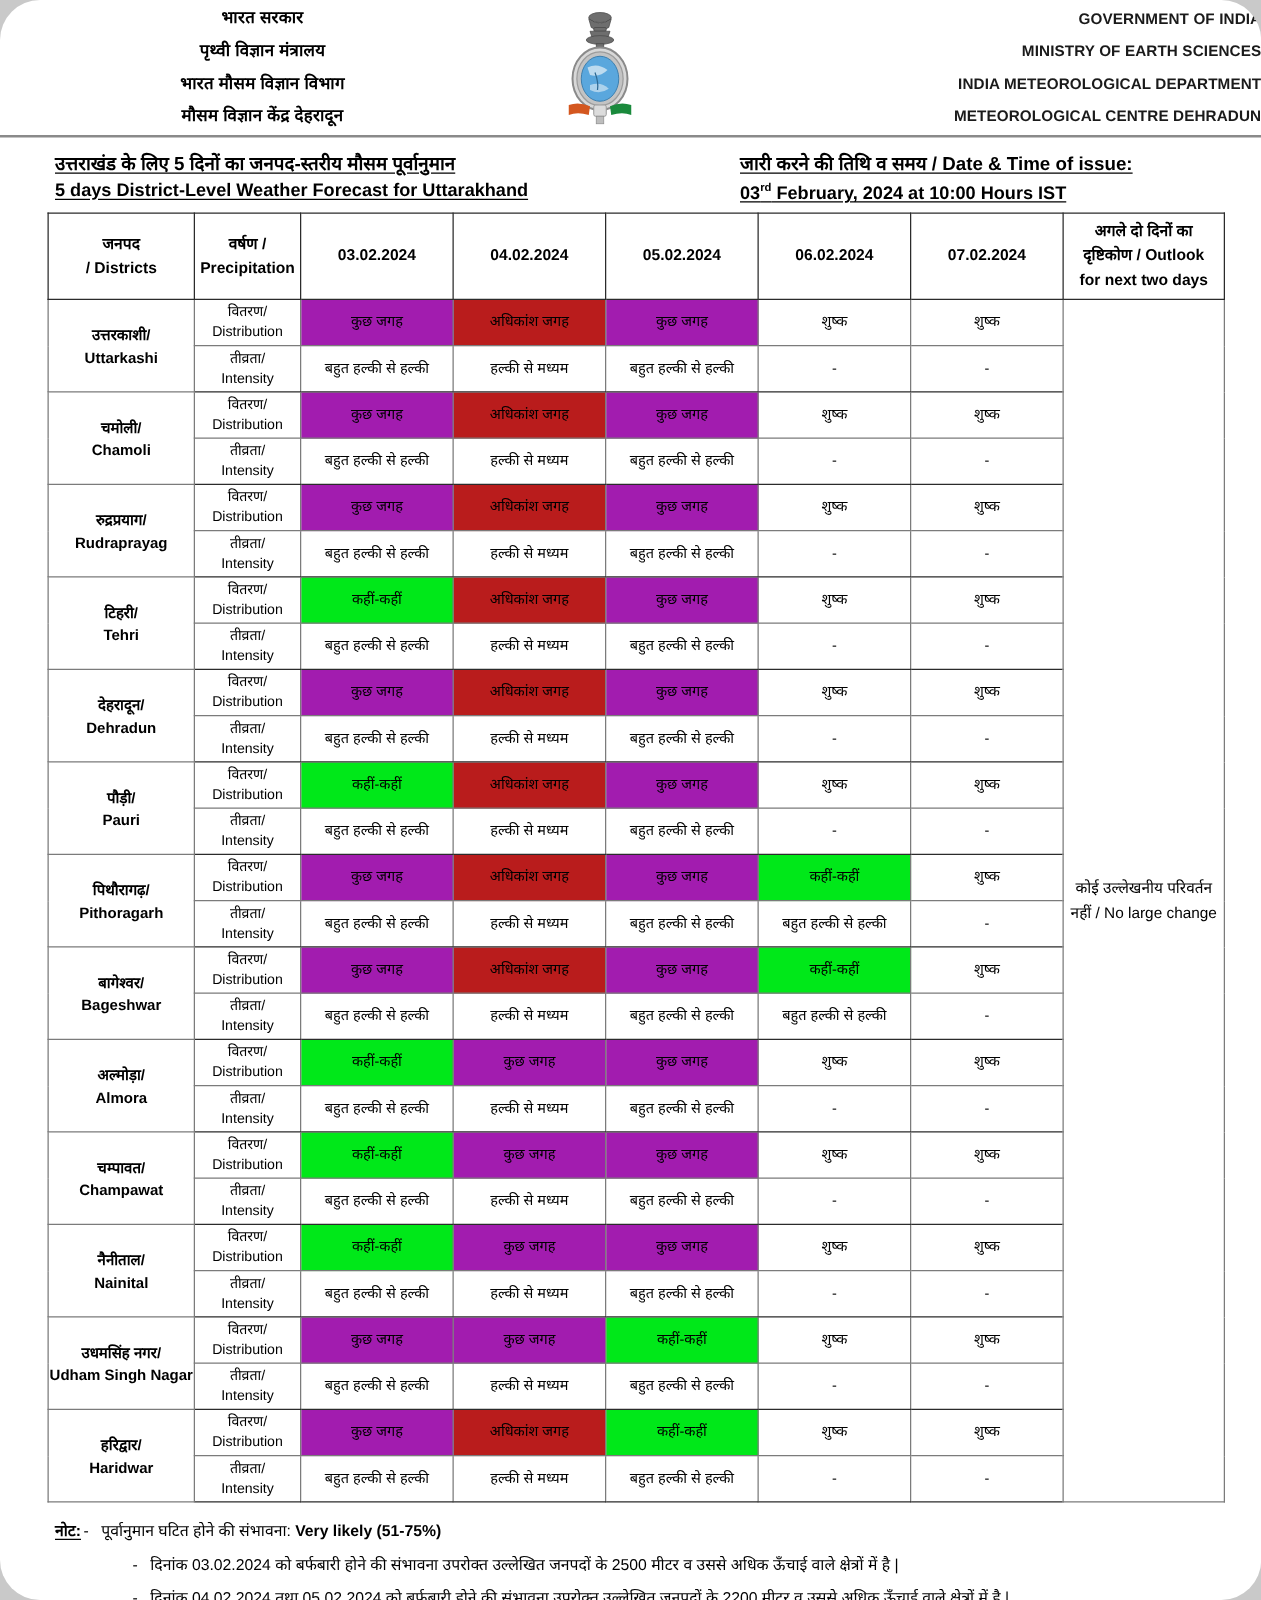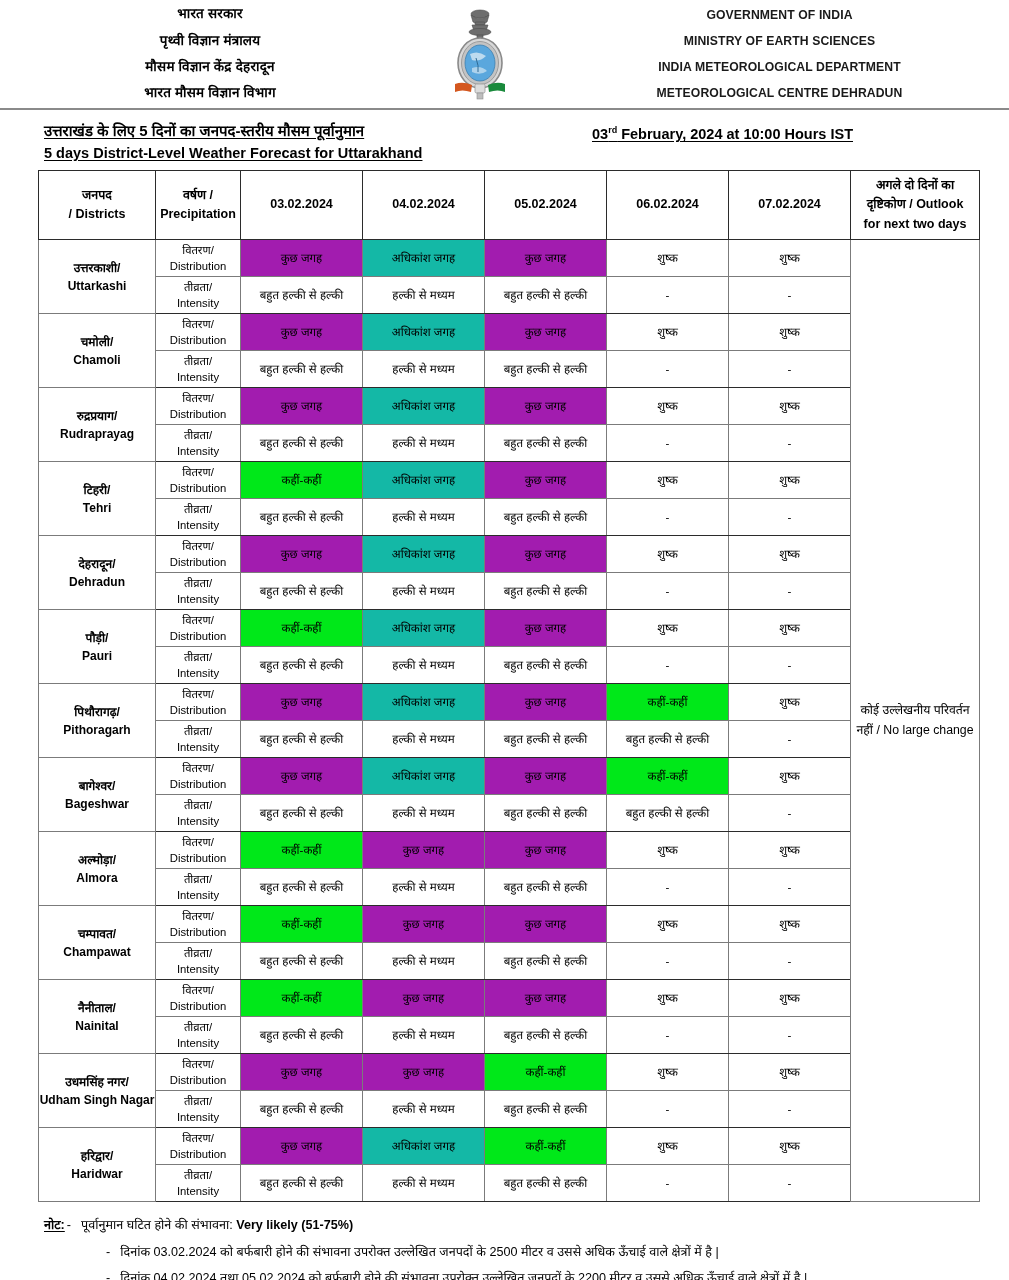--- a/index.html
+++ b/index.html
@@ -10,20 +10,21 @@
   body {
     font-family: "Liberation Sans", sans-serif;
   }
   #page {
     position: relative;
     width: 1009px;
     height: 1280px;
     background: #ffffff;
     overflow: hidden;
     box-sizing: border-box;
+    border-radius: 32px;
   }
   
   #letterhead {
     position: relative;
     height: 108px;
     border-bottom: 2px solid #8a8a8a;
     display: flex;
     align-items: center;
   }
   #lh-left {
@@ -36,21 +37,21 @@
     letter-spacing: .2px;
   }
   #lh-logo {
     width: 120px;
     display: flex;
     justify-content: center;
     align-items: center;
   }
   #lh-right {
     flex: 1;
-    text-align: center;
+    text-align: right;
     padding-left: 10px;
     font-size: 12.2px;
     font-weight: bold;
     line-height: 2.15;
     color: #1a1a1a;
     letter-spacing: .1px;
   }
   .emblem-wrap { width: 64px; height: 96px; position: relative; }
 
   
@@ -132,21 +133,21 @@
     line-height: 1.55;
     border-right: 1px solid #2b2b2b;
     border-top: 1px solid #2b2b2b;
     border-bottom: 1px solid #2b2b2b;
   }
   tr.rowtop td { border-top: 1px solid #2b2b2b; }
   tr.rowbot td { border-bottom: 1px solid #2b2b2b; }
 
   .fill-dark  { background: #a21caf; color: #0f2a0f; }
   .fill-bright{ background: #00e819; color: #0b2a0b; margin-top: 39px; }
-  .fill-blue  { background: #14b8a6; color: #ffffff; margin-top: 24px; }
+  .fill-blue  { background: #b91c1c; color: #ffffff; margin-top: 24px; }
   .fill-none  { background: #ffffff; }
 
   
   #notes {
     padding: 14px 30px 0 44px;
     font-size: 12.6px;
     color: #000;
     line-height: 1.55;
   }
   .note-first { display: flex; align-items: baseline; }
@@ -163,22 +164,22 @@
 </style>
 </head>
 <body>
 
 <div id="page">
 
   <div id="letterhead">
     <div id="lh-left">
       <div>भारत सरकार</div>
       <div>पृथ्वी विज्ञान मंत्रालय</div>
+      <div>भारत मौसम विज्ञान विभाग</div>
       <div>मौसम विज्ञान केंद्र देहरादून</div>
-      <div>भारत मौसम विज्ञान विभाग</div>
     </div>
 
     <div id="lh-logo">
       <span class="emblem-wrap">
         <svg width="64" height="96" viewBox="0 0 64 96" aria-hidden="true">
 
           <g fill="#6e6e6e" stroke="#4a4a4a" stroke-width="0.6">
             <ellipse cx="32" cy="8" rx="9" ry="4"></ellipse>
             <path d="M23 9 q9 7 18 0 l-2 7 q-7 4 -14 0 z"></path>
             <rect x="27" y="16" width="10" height="3" rx="1"></rect>
@@ -212,20 +213,21 @@
       <div>METEOROLOGICAL CENTRE DEHRADUN</div>
     </div>
   </div>
 
   <div id="titleband">
     <div id="title-left">
       <div class="t-hi">उत्तराखंड के लिए 5 दिनों का जनपद-स्तरीय मौसम पूर्वानुमान</div>
       <div class="t-en">5 days District-Level Weather Forecast for Uttarakhand</div>
     </div>
     <div id="title-right">
+      <div class="t-hi">जारी करने की तिथि व समय /  Date &amp; Time of issue:</div>
       <div class="t-en"><span>03</span><span class="sup">rd</span><span> February, 2024 at 10:00 Hours IST</span></div>
     </div>
   </div>
 
   <div id="tablewrap">
     <table class="fc">
       <colgroup>
         <col class="c-dist">
           <col class="c-prec">
         <col class="c-day">

